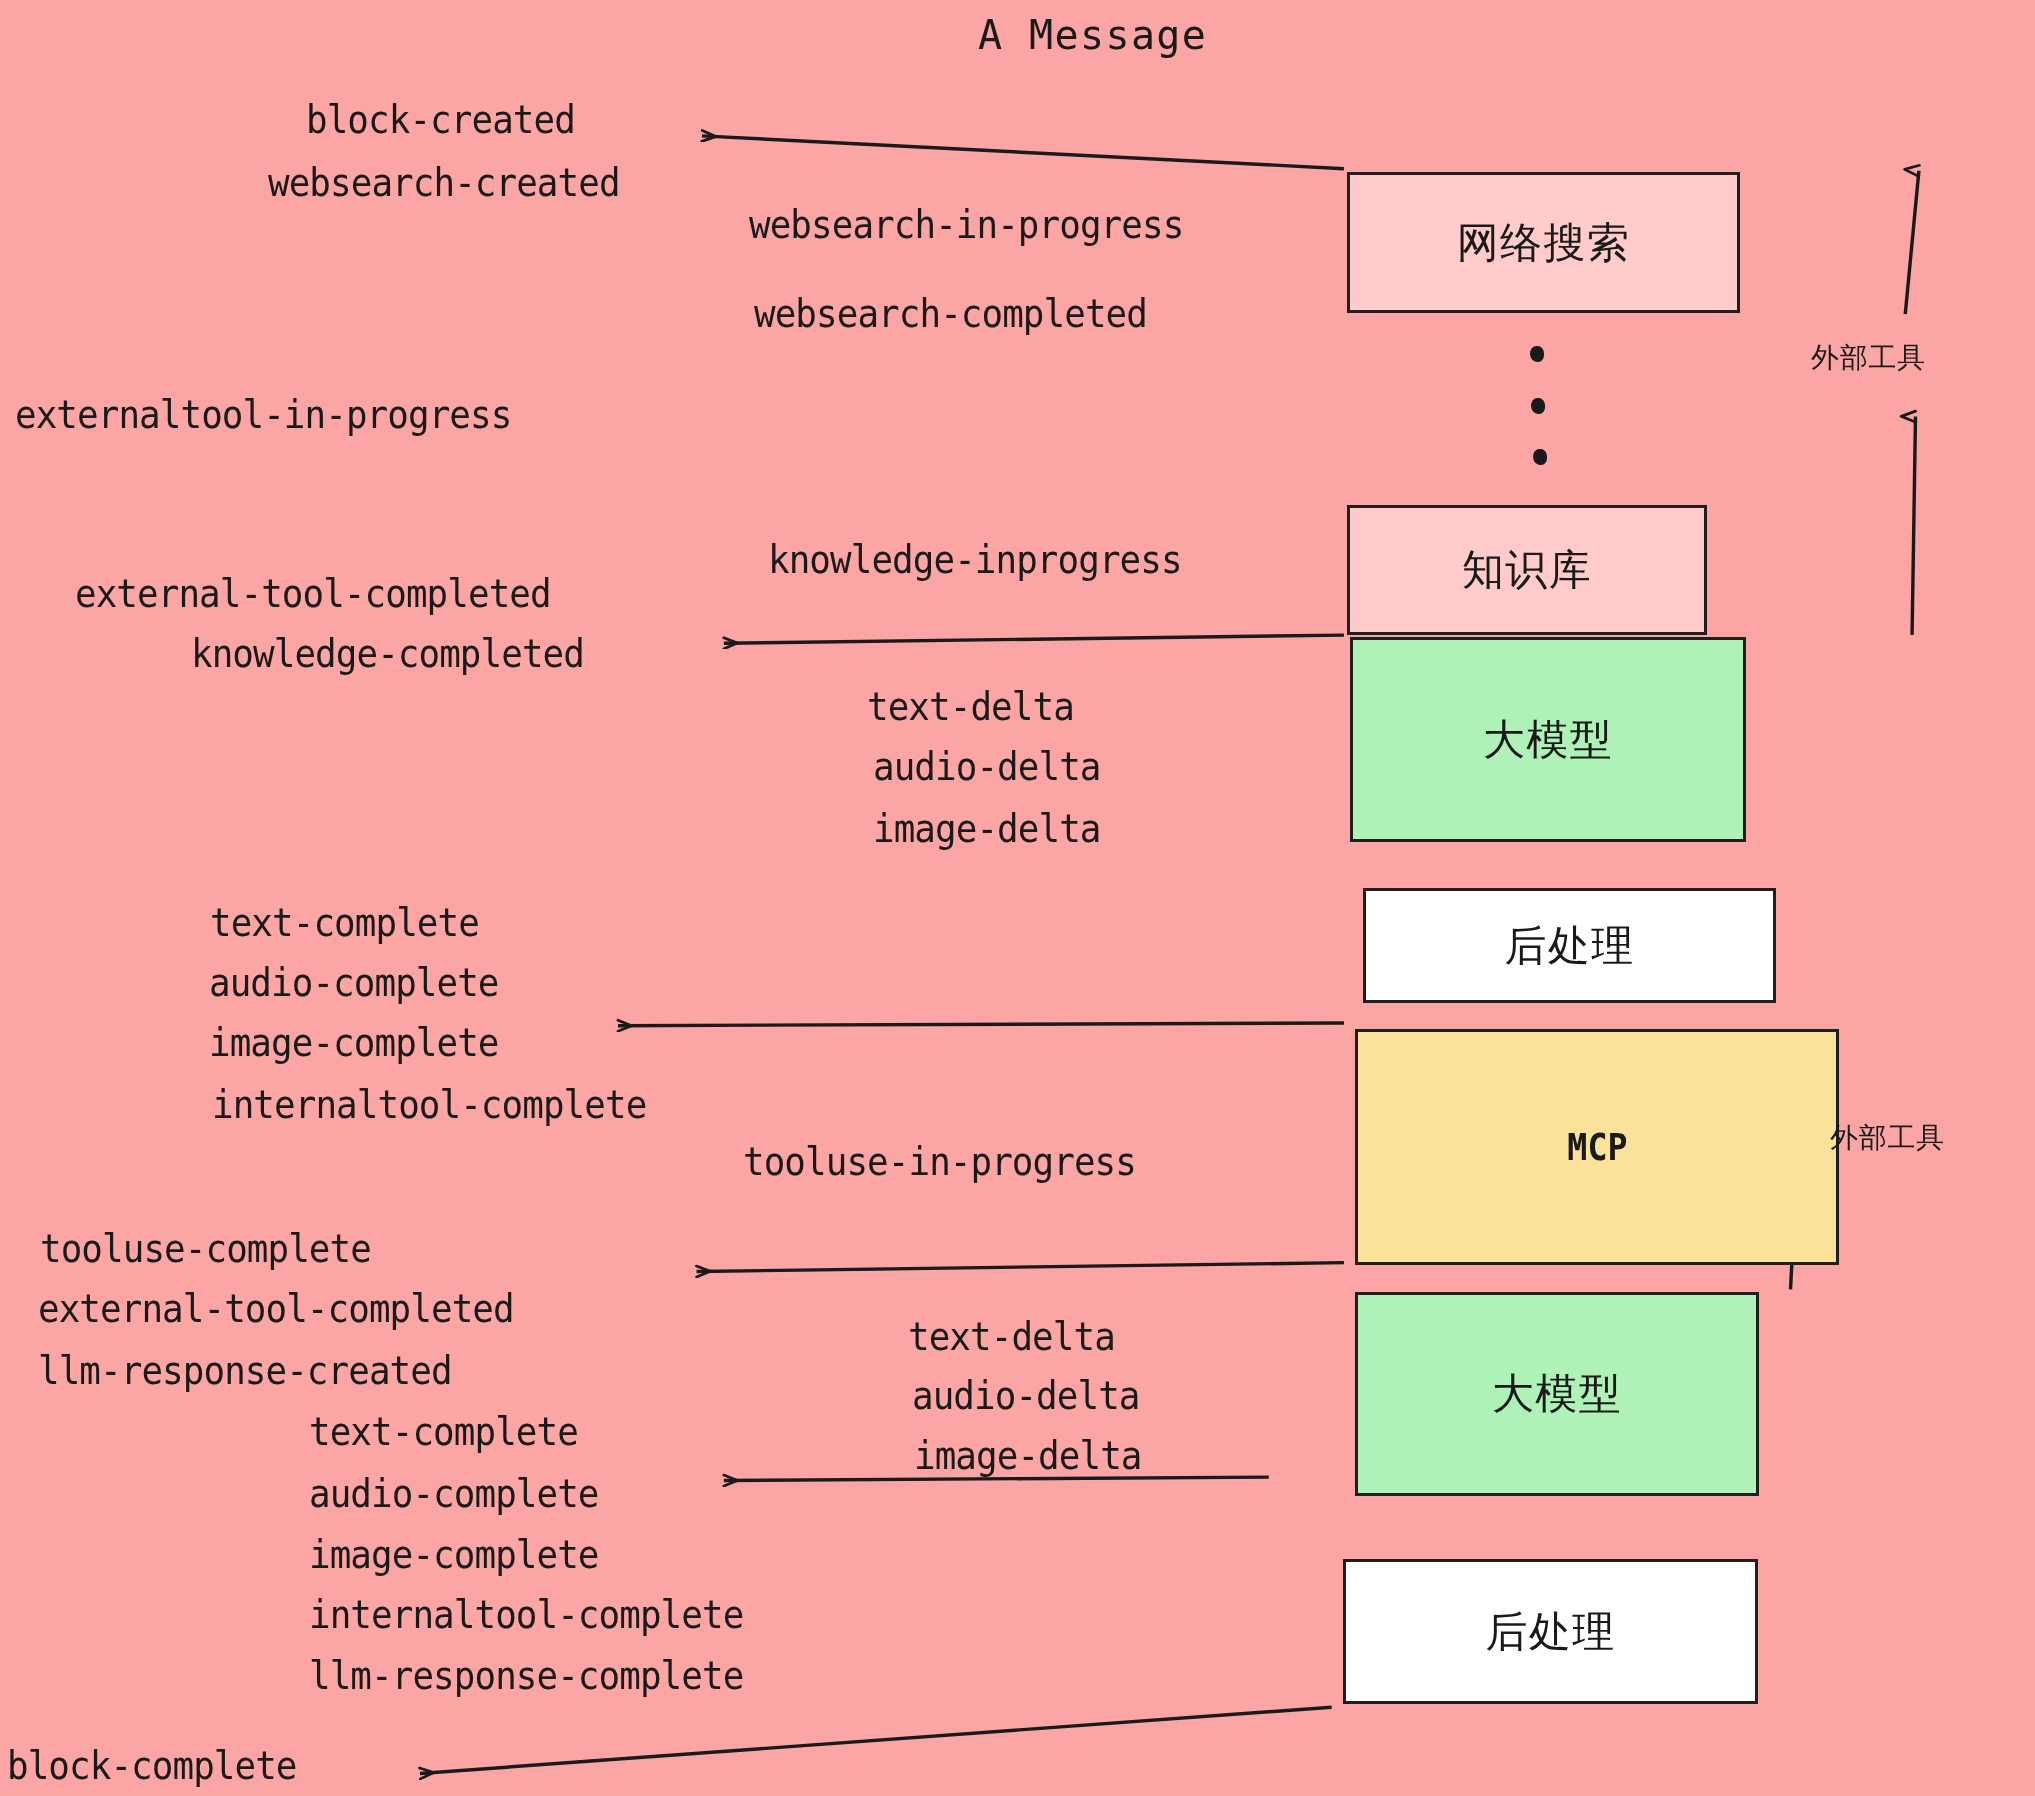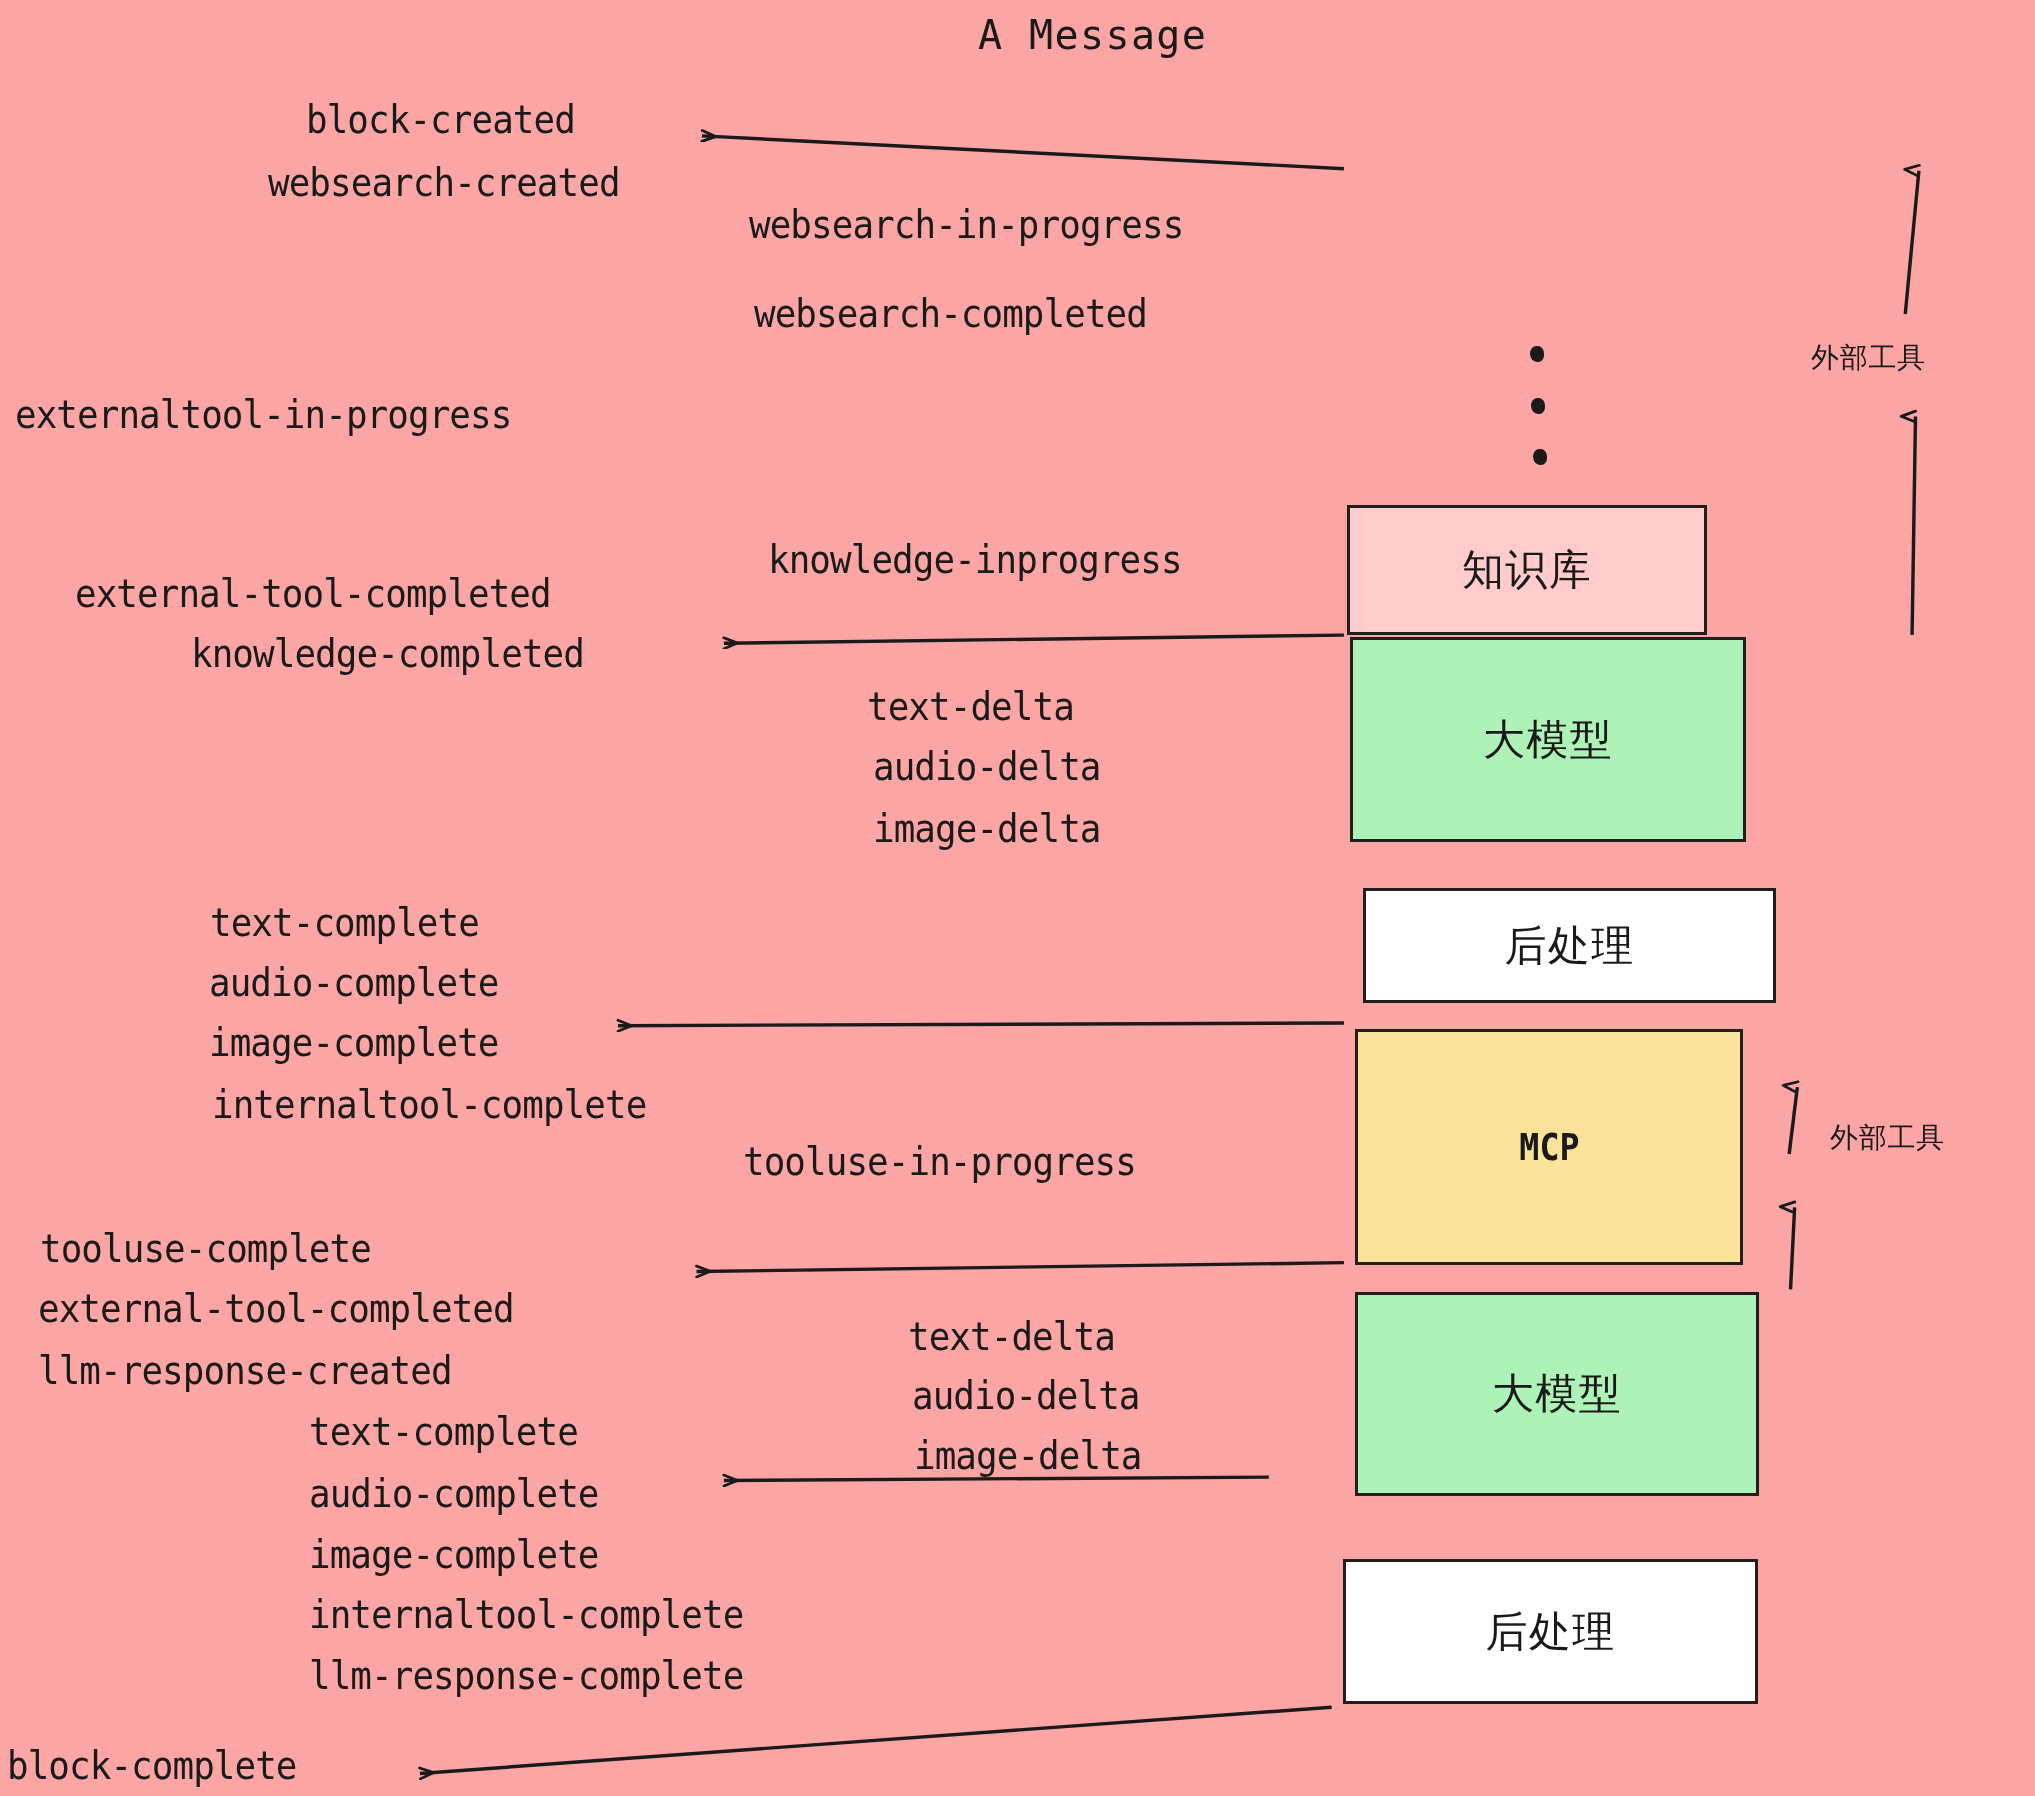--- a/index.html
+++ b/index.html
@@ -182,38 +182,41 @@
   <div class="evt" style="left:309px; top:1474px;">audio-complete</div>
 
   <div class="evt" style="left:309px; top:1535px;">image-complete</div>
 
   <div class="evt" style="left:309px; top:1595px;">internaltool-complete</div>
 
   <div class="evt" style="left:309px; top:1656px;">llm-response-complete</div>
 
   <div class="evt" style="left:6.8px; top:1746px;">block-complete</div>
 
+  <div class="box" style="left:1347px; top:172px; width:393px; height:141px; background:#FFCCCB;">
+    <span>网络搜索</span>
+  </div>
 
   <div class="dot" style="left:1530px; top:346px;"></div>
   <div class="dot" style="left:1531px; top:398px;"></div>
   <div class="dot" style="left:1533px; top:449px;"></div>
 
   <div class="box" style="left:1347px; top:505px; width:360px; height:130px; background:#FFCCCB;">
     <span>知识库</span>
   </div>
 
   <div class="box" style="left:1350px; top:637px; width:396px; height:205px; background:#AFF2B8;">
     <span>大模型</span>
   </div>
 
   <div class="box" style="left:1363px; top:888px; width:413px; height:115px; background:#FFFFFF;">
     <span>后处理</span>
   </div>
 
-  <div class="box mcp" style="left:1355px; top:1029px; width:388px; height:236px; background:#FAE29B;">
+  <div class="box mcp" style="left:1355px; top:1029px; width:484px; height:236px; background:#FAE29B;">
     <span>MCP</span>
   </div>
 
   <div class="box" style="left:1355px; top:1292px; width:404px; height:204px; background:#AFF2B8;">
     <span>大模型</span>
   </div>
 
   <div class="box" style="left:1343px; top:1559px; width:415px; height:145px; background:#FFFFFF;">
     <span>后处理</span>
   </div>

